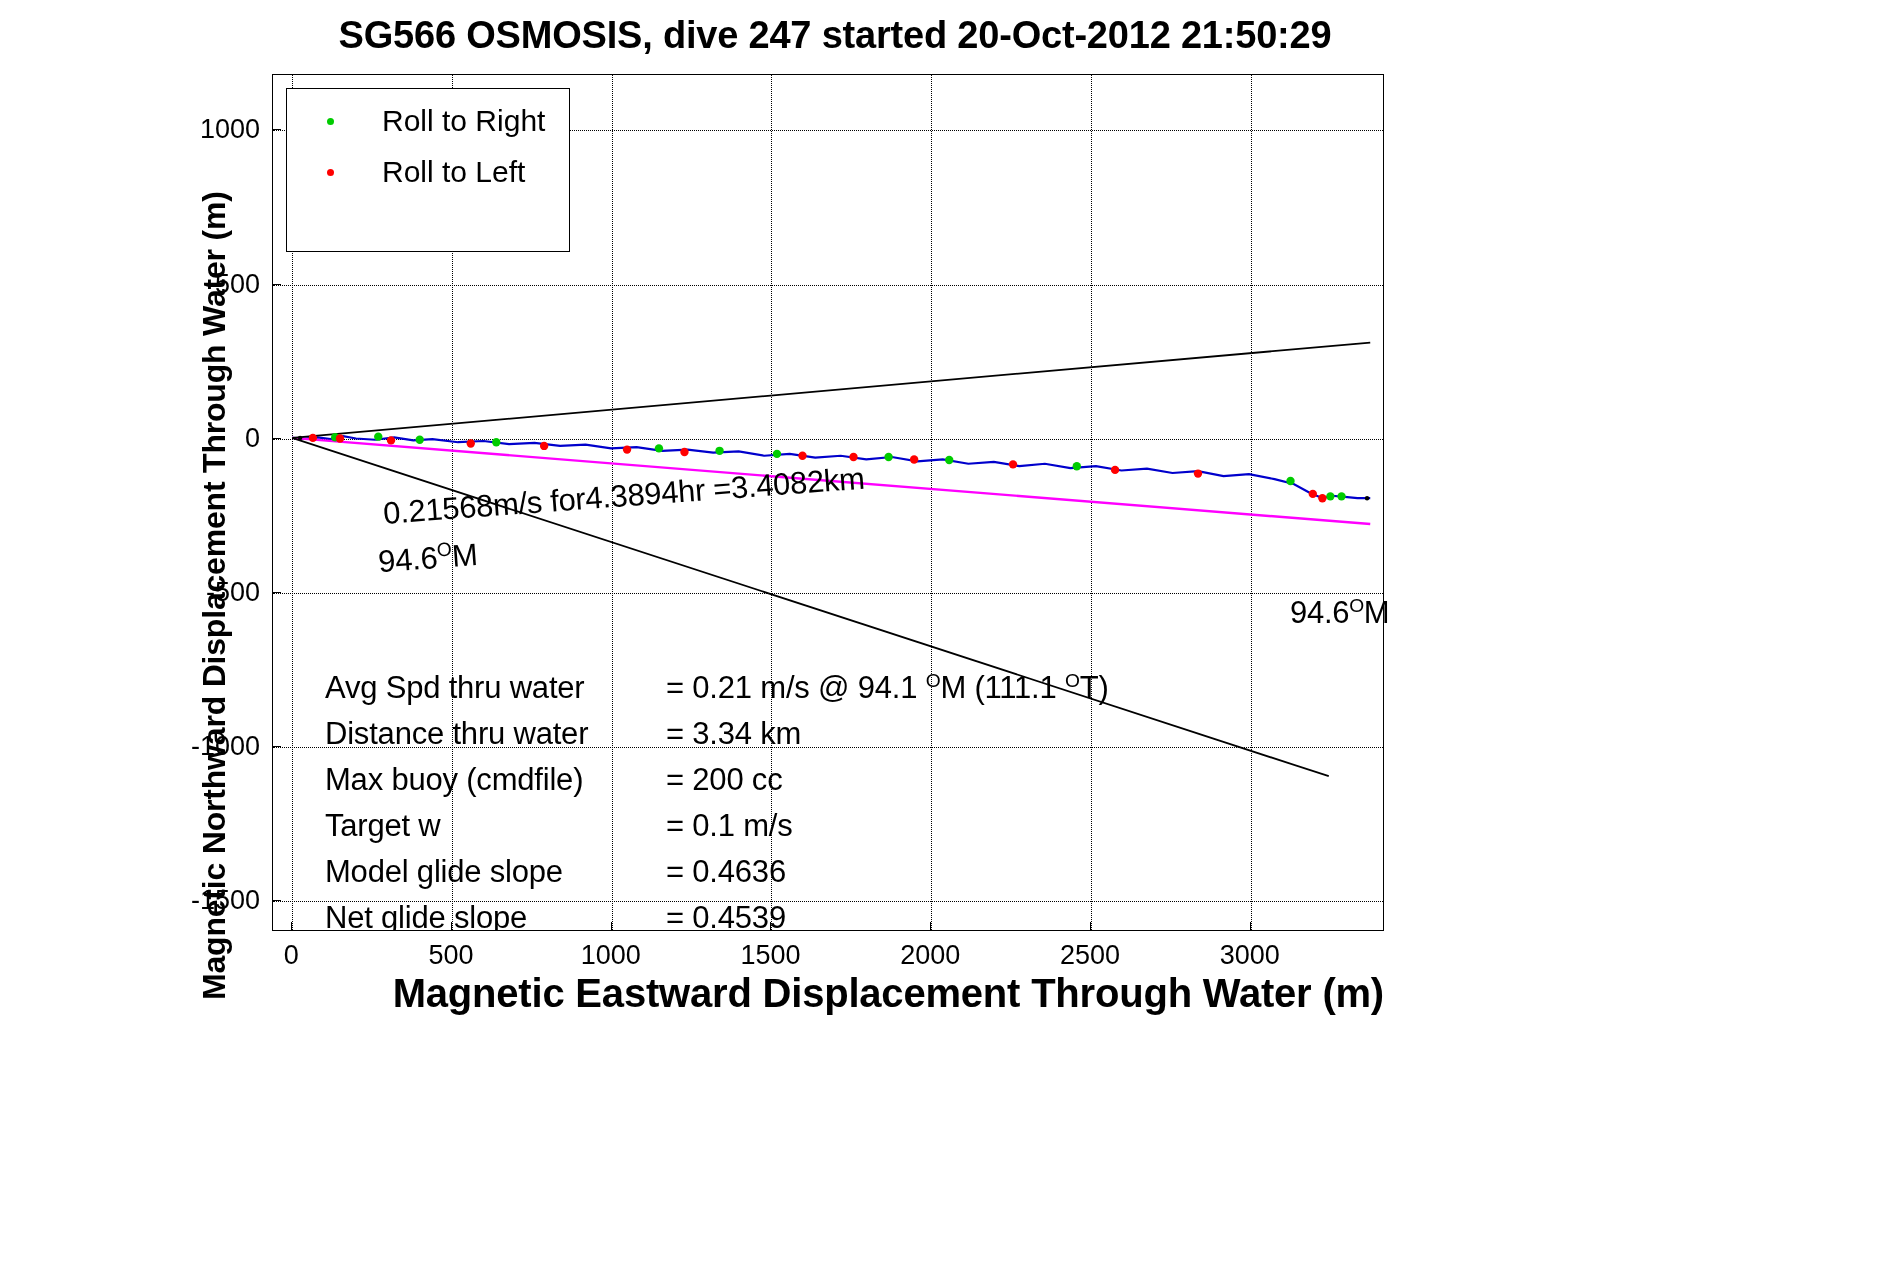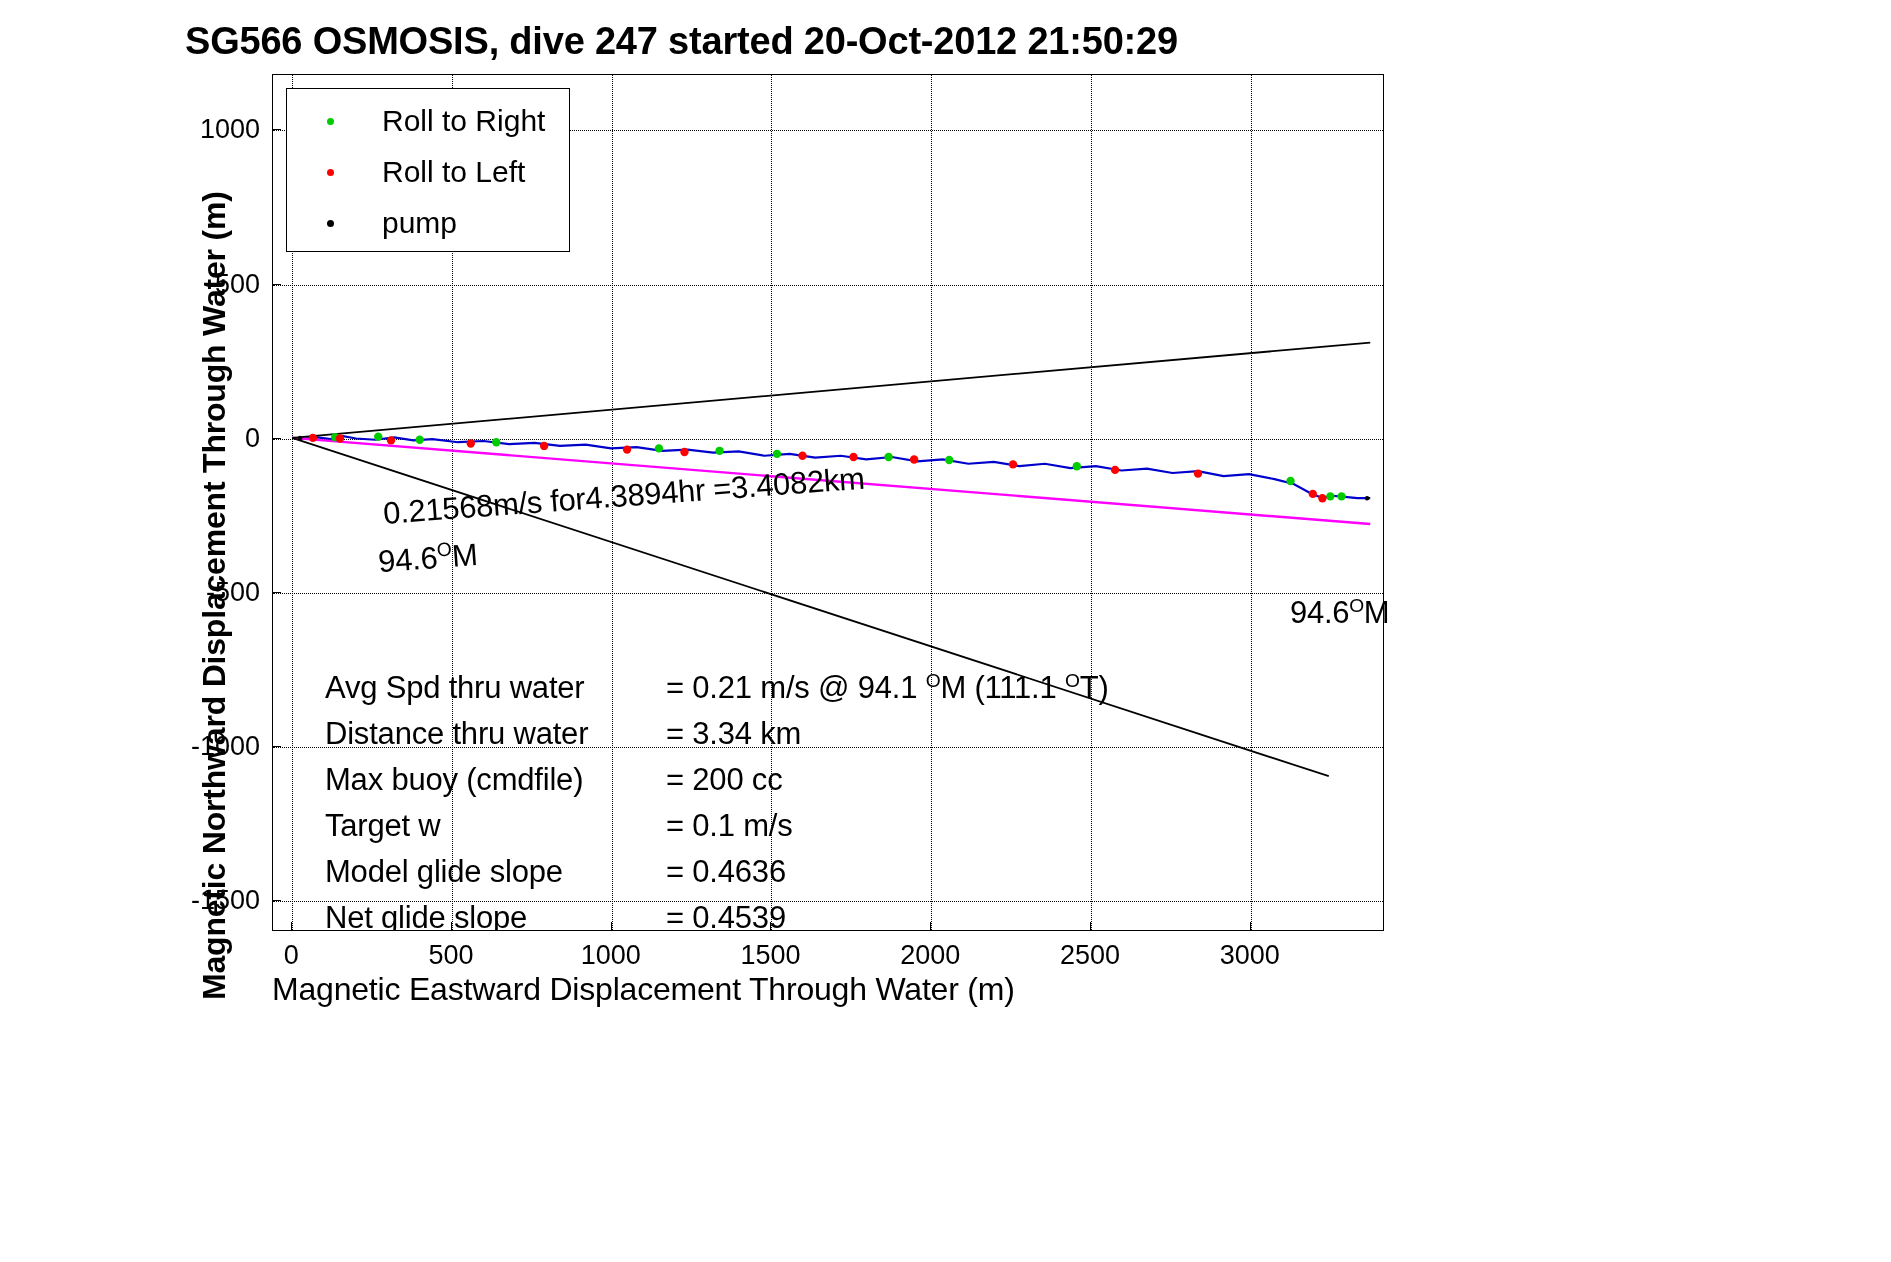--- a/index.html
+++ b/index.html
@@ -20,23 +20,23 @@
     left: 0; top: 0;
     width: 1891px;
     height: 1262px;
     background: #ffffff;
   }
 
   
   .fig-title {
     position: absolute;
     left: 185px;
-    top: 20px;
+    top: 14px;
     width: 1300px;
-    text-align: left;
+    text-align: center;
     font-size: 38px;
     font-weight: bold;
     color: #000;
     white-space: nowrap;
     letter-spacing: -0.2px;
   }
 
   
   .ylabel {
     position: absolute;
@@ -48,23 +48,23 @@
     transform: rotate(-90deg);
     left: 196px;
     top: 1000px;
     letter-spacing: -0.2px;
   }
   .xlabel {
     position: absolute;
     left: 272px;
     top: 971px;
     width: 1112px;
-    text-align: left;
-    font-size: 32px;
-    font-weight: normal;
+    text-align: right;
+    font-size: 40px;
+    font-weight: bold;
     color: #000;
     white-space: nowrap;
     letter-spacing: -0.2px;
   }
 
   
   #plotbox {
     position: absolute;
     left: 272px;
     top: 74px;
@@ -335,24 +335,20 @@
 
   <div id="legend">
       <div class="legend-row" style="top: 6px;">
         <span class="legend-marker" style="background: rgb(0, 204, 0);"></span>
         <span class="legend-label">Roll to Right</span>
       </div>
       <div class="legend-row" style="top: 57px;">
         <span class="legend-marker" style="background: rgb(255, 0, 0);"></span>
         <span class="legend-label">Roll to Left</span>
       </div>
-      <div class="legend-row" style="top: 108px;">
-        <span class="legend-marker" style="background: rgb(0, 0, 0);"></span>
-        <span class="legend-label">pump</span>
-      </div>
     </div>
 
   <div id="annots">
       <div class="annot annot-rot" style="left: 382px; top: 496px; transform: rotate(-4.2deg);">0.21568m/s for4.3894hr =3.4082km</div>
       <div class="annot annot-rot" style="left: 377px; top: 544px; transform: rotate(-4.2deg);">94.6<sup class="deg">O</sup>M</div>
       <div class="annot" style="left: 1290px; top: 595px;">94.6<sup class="deg">O</sup>M</div>
     </div>
 
 </div>
 

